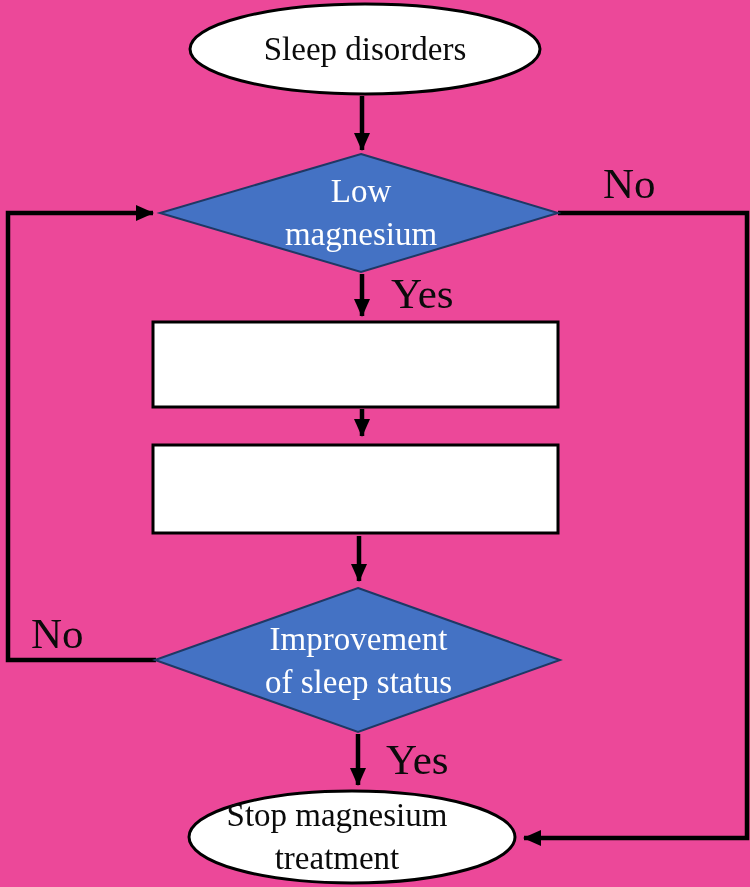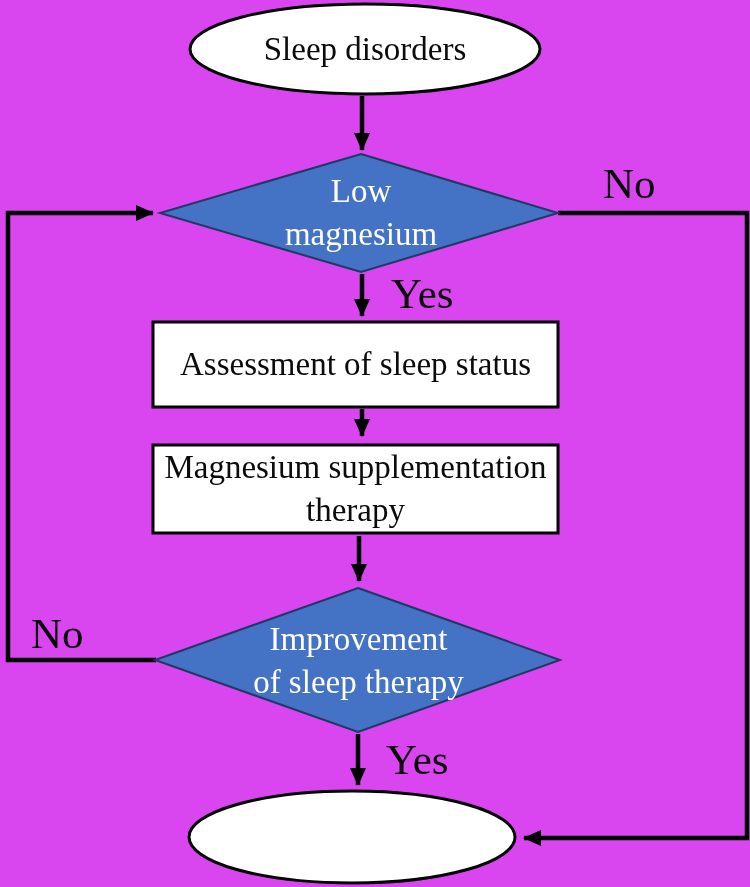--- a/index.html
+++ b/index.html
@@ -5,21 +5,21 @@
   html, body {
     margin: 0;
     padding: 0;
     background: #ffffff;
     font-family: "Liberation Serif", "DejaVu Serif", serif;
   }
   .canvas {
     position: relative;
     width: 750px;
     height: 887px;
-    background: #d946ef;
+    background: #ec4899;
     overflow: hidden;
   }
   .layer-svg {
     position: absolute;
     left: 0;
     top: 0;
     width: 750px;
     height: 887px;
   }
   .shape-label {
@@ -78,28 +78,27 @@
     <polygon points="358,588 560,660 358,732 155,660" stroke-width="2" fill="#4472C4" stroke="#1F3864"></polygon>
 
     <ellipse cx="352" cy="837" rx="163" ry="46" stroke-width="3" stroke="#000000" fill="#FFFFFF"></ellipse>
   </svg>
 
   <div class="shape-label" style="left:190px; top:6px; width:350px; height:86px;">Sleep disorders</div>
 
   <div class="shape-label decision-label" style="left:162px; top:156px; width:398px; height:114px;">Low
 magnesium</div>
 
-  <div class="shape-label" style="left:153px; top:322px; width:405px; height:85px;">Assessment of sleep status</div>
 
-  <div class="shape-label" style="left:153px; top:445px; width:405px; height:88px;">Magnesium supplementation
-therapy</div>
 
   <div class="shape-label decision-label" style="left:157px; top:590px; width:403px; height:142px;">Improvement
-of sleep therapy</div>
+of sleep status</div>
 
+  <div class="shape-label" style="left:175px; top:791px; width:324px; height:92px;">Stop magnesium
+treatment</div>
 
   <div class="edge-label" style="left:391px; top:274px;">Yes</div>
 
   <div class="edge-label" style="left:603px; top:164px;">No</div>
 
   <div class="edge-label" style="left:386px; top:740px;">Yes</div>
 
   <div class="edge-label" style="left:31px; top:614px;">No</div>
 
 </div>

